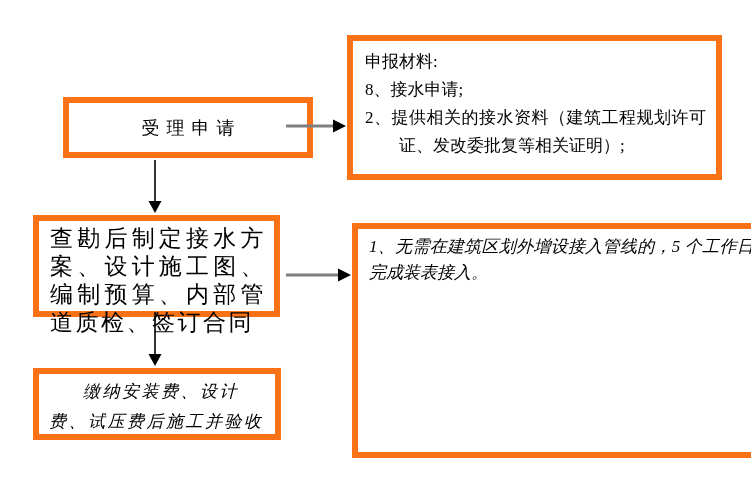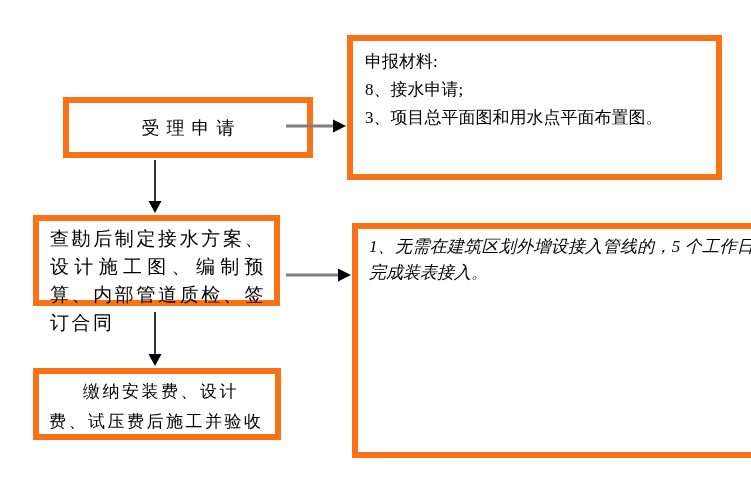--- a/index.html
+++ b/index.html
@@ -11,28 +11,28 @@
   .box {
     position:absolute; border:6px solid #f97316; background:#ffffff;
     box-sizing:border-box;
   }
   .step-box-1 {
     left:33px; top:97px; width:250px; height:61px;
     display:flex; align-items:center; justify-content:center;
     font-size:18px; letter-spacing:7px; text-indent:7px;margin-left:30px;
   }
   .step-box-2 {
-    left:33px; top:215px; width:247px; height:91px;
-    padding:4px 8px 4px 11px; font-size:19px; line-height:28px;
+    left:33px; top:215px; width:247px; height:102px;
+    padding:4px 8px 4px 11px; font-size:23px; line-height:28px;
     text-align:justify; text-justify:inter-character; letter-spacing:2.5px;
   }
   .step-box-3 {
     left:33px; top:368px; width:248px; height:72px;
     padding:3px 10px 3px 10px; font-size:17px; line-height:30px;
-    letter-spacing:2.5px; text-indent:2em;
+    letter-spacing:2.5px; text-indent:2em;font-style:italic;
   }
   .info-box-a {
     left:347px; top:35px; width:375px; height:145px;
     padding:7px 10px 5px 12px; font-size:17px; line-height:28px;
   }
   .info-box-a .hang {
     padding-left:2em; text-indent:-2em;
     text-align:justify; text-justify:inter-character;
   }
   .info-box-b {
@@ -59,21 +59,21 @@
     <span>查勘后制定接水方案、设计施工图、编制预算、内部管道质检、签订合同</span>
   </div>
 
   <div class="box step-box-3">
     <span>缴纳安装费、设计费、试压费后施工并验收</span>
   </div>
 
   <div class="box info-box-a">
     <div>申报材料:</div>
     <div class="hang">8、接水申请;</div>
-    <div class="hang">3、项目总平面图和用水点平面布置图。</div>
+    <div class="hang">2、提供相关的接水资料（建筑工程规划许可证、发改委批复等相关证明）;</div>
   </div>
 
   <div class="box info-box-b">
     <p>1、无需在建筑区划外增设接入管线的，5 个工作日内完成装表接入。</p>
   </div>
 
   <svg class="arrow-layer" width="751" height="499" viewBox="0 0 751 499" xmlns="http://www.w3.org/2000/svg">
 
     <g>
       <line x1="286" y1="126" x2="333" y2="126" stroke="#7f7f7f" stroke-width="3"></line>

